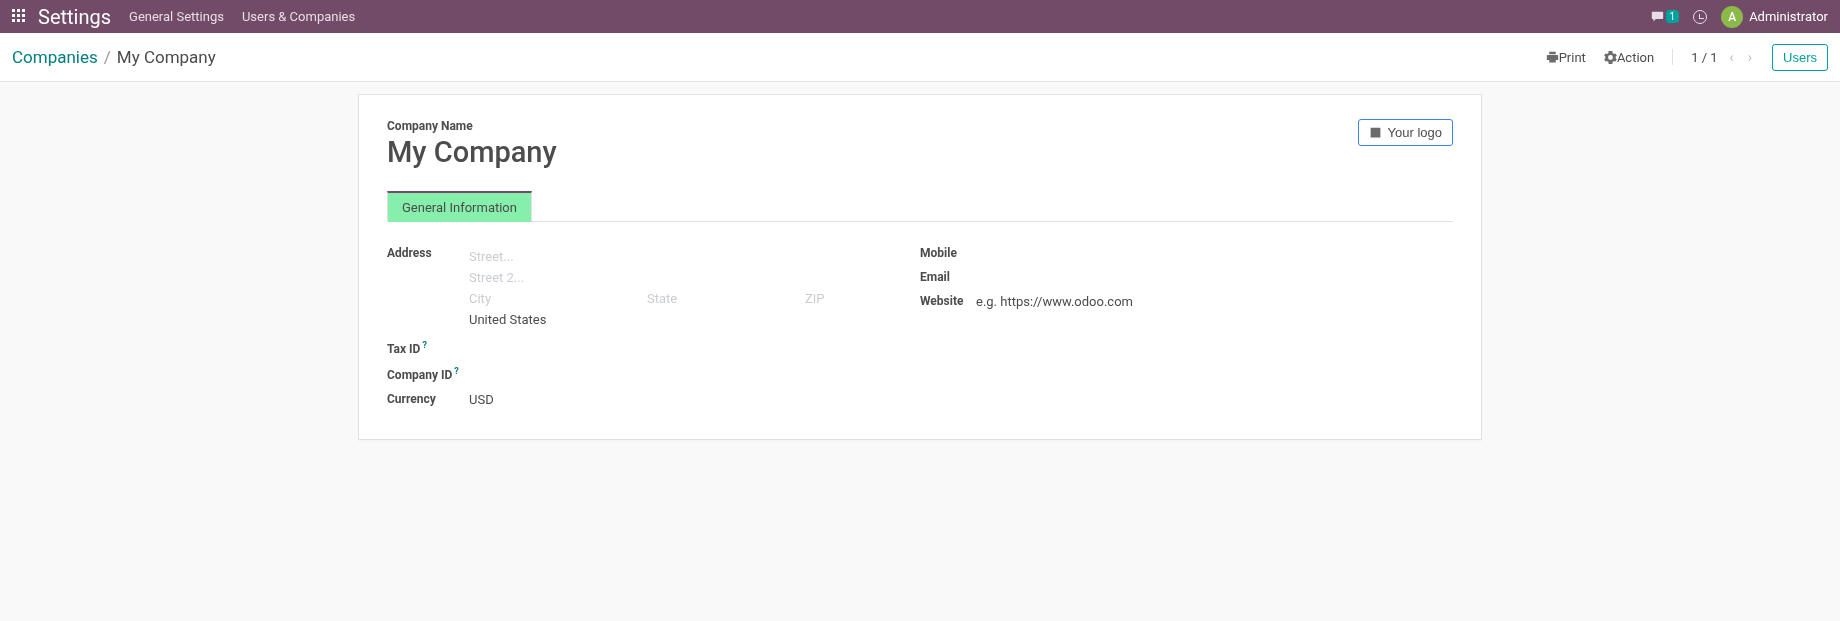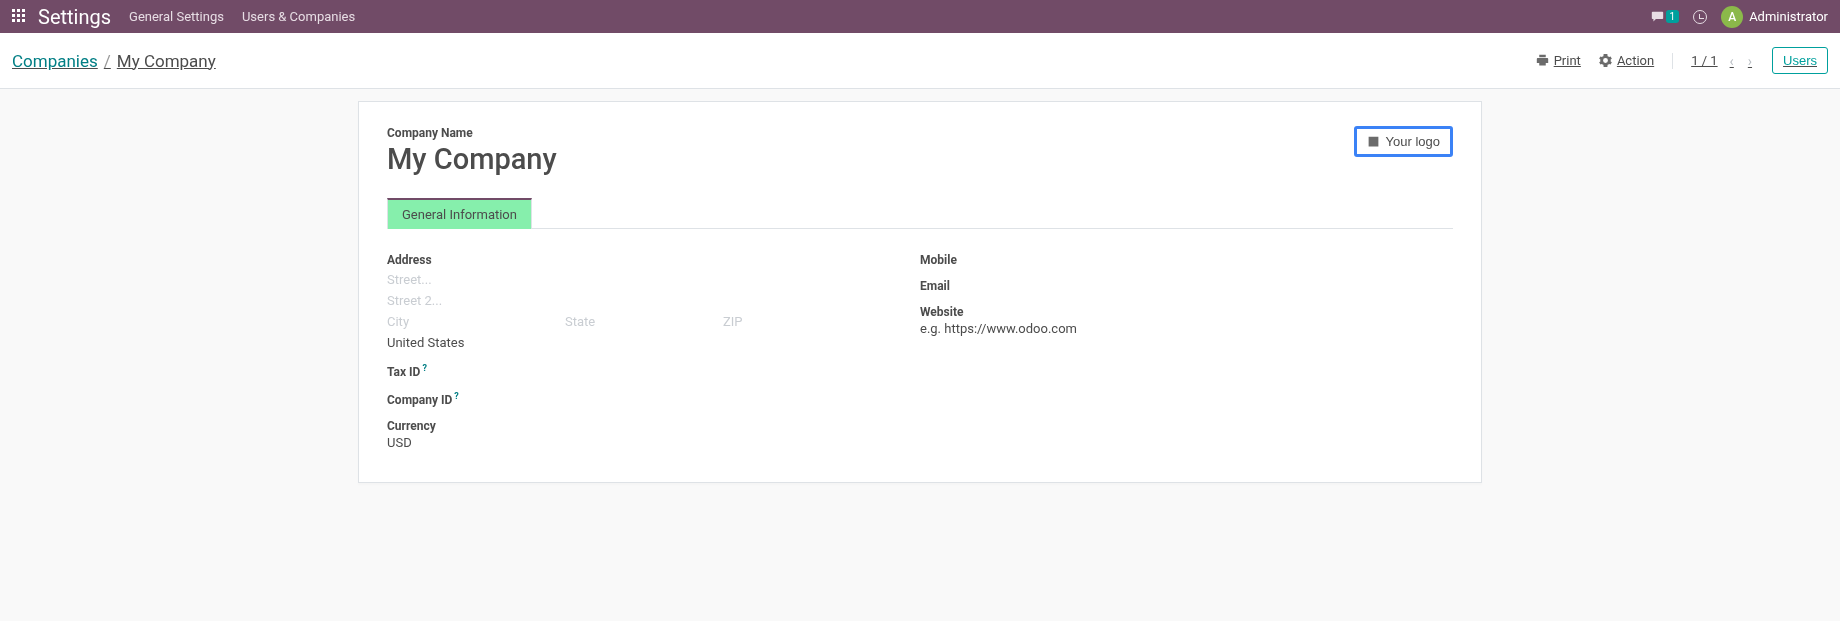--- a/index.html
+++ b/index.html
@@ -43,63 +43,63 @@
     .navbar .clock-icon::after { content:""; position:absolute; left:50%; top:50%; width:4px; height:4px; border-left:1.5px solid #e7dde4; border-bottom:1.5px solid #e7dde4; transform: translate(-1px,-3px);}
     .navbar .avatar {
       width: 22px; height: 22px; border-radius: 50%;
       background: #8bb94a; color:#fff; font-size:12px; font-weight:500;
       display:flex; align-items:center; justify-content:center;
     }
     .navbar .user { display:flex; align-items:center; gap:6px; cursor:pointer;}
     .navbar .user-name { color:#fff; font-size:13px;}
     
     .controlbar {
-      display:flex; align-items:center; background:#fff; height:56px;
-      padding:0 12px; border-bottom:1px solid #dee2e6;text-decoration:underline;
+      display:flex; align-items:center; background:#fff; height:49px;
+      padding:0 12px; border-bottom:1px solid #dee2e6;
     }
     .breadcrumb { font-size:17px; display:flex; align-items:center; gap:6px;}
     .breadcrumb .crumb-link { color:#017e84; cursor:pointer; }
     .breadcrumb .crumb-sep { color:#999; }
     .breadcrumb .crumb-active { color:#4c4c4c; }
     .controlbar .right { margin-left:auto; display:flex; align-items:center; gap:18px;}
-    .toolbar-btn { display:flex; align-items:center; gap:5px; cursor:pointer; color:#4c4c4c; font-size:13px;}
+    .toolbar-btn { display:flex; align-items:center; cursor:pointer; color:#4c4c4c; font-size:13px;}
     .toolbar-btn .icon { font-size:12px;}
     .pager-wrap { display:flex; align-items:center; gap:10px; border-left:1px solid #dee2e6; padding-left:18px;}
     .pager { color:#4c4c4c; font-size:13px;}
     .pager-btn { color:#babfc4; cursor:pointer; font-size:14px; padding:0 2px;}
     .create-btn {
       border:1px solid #00a09d; color:#00a09d; background:#fff;
       padding:5px 10px; font-size:13px; border-radius:3px; cursor:pointer;
     }
     
     .form-wrap { display:flex; justify-content:center; padding:12px 0 20px;}
     .sheet {
       background:#fff; border:1px solid #dee2e6; width:1124px;
       box-shadow: 0 2px 2px rgba(0,0,0,0.02);
     }
     .sheet-inner { padding:24px 28px 28px;}
     .title-row { display:flex; justify-content:space-between; align-items:flex-start;}
     .title-block .field-label { font-size:12px; font-weight:700; color:#4c4c4c; margin-bottom:4px;}
     .title-block .company-name { font-size:29px; font-weight:500; color:#4c4c4c; line-height:1.1;}
     .logo-btn {
-      border:3px solid #3b82f6; background:#fff; padding:5px 10px;
+      border:1px solid #3b82f6; background:#fff; padding:5px 10px;
       display:flex; align-items:center; gap:6px; font-size:13px; color:#4c4c4c; cursor:pointer;
       border-radius:3px;
     }
     
     .tabs { margin-top:22px; border-bottom:1px solid #dee2e6; display:flex;}
     .tab {
       border:1px solid #dee2e6; border-bottom:none; background:#86efac;
       padding:7px 14px; font-size:13px; color:#4c4c4c; margin-bottom:-1px;
       border-top:2px solid #714b67; cursor:pointer;
     }
     
     .cols { display:flex; padding-top:18px; gap:0;}
     .col { flex:1; padding-right:12px;}
-    .row { display:flex; padding:4px 0; align-items:flex-start;flex-direction:column;}
+    .row { display:flex; padding:4px 0; align-items:flex-start;}
     .row .lbl { width:82px; font-weight:700; font-size:12px; color:#4c4c4c; padding-top:2px;}
     .row .lbl sup { color:#017e84; font-size:9px; margin-left:2px; cursor:pointer;}
     .row .val { flex:1; font-size:13px; color:#4c4c4c; padding-top:2px;}
     .placeholder { color:#c9cdd2; }
     .addr-grid { display:flex; flex-wrap:wrap; gap:0 8px;}
     .addr-grid .full { width:100%; padding:3px 0;}
     .addr-grid .c-city { width:170px; padding:3px 0;}
     .addr-grid .c-state { width:150px; padding:3px 0;}
     .addr-grid .c-zip { width:80px; padding:3px 0;}
     .col2 .row .lbl { width:56px; }

